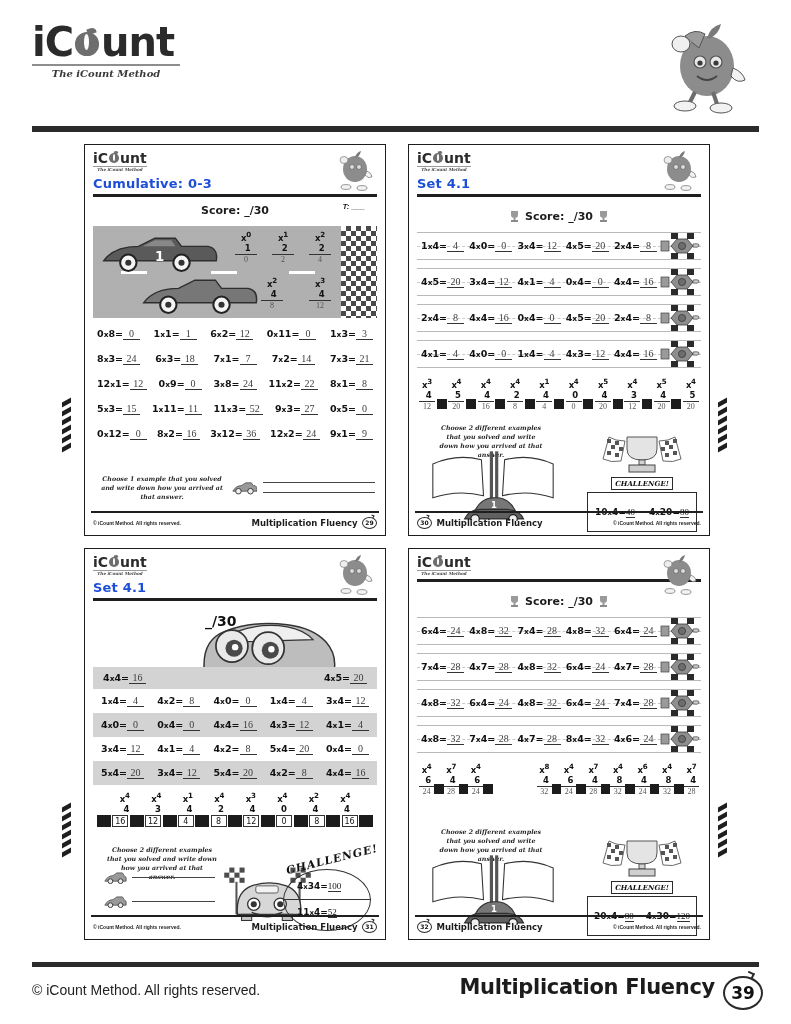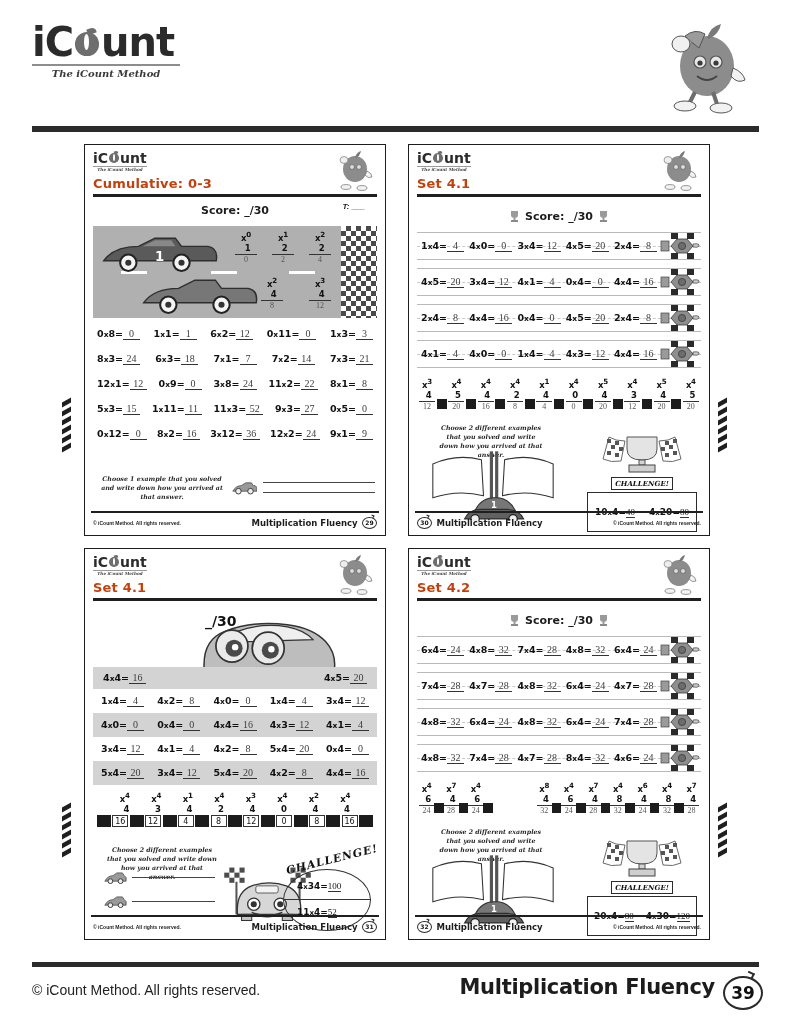--- a/index.html
+++ b/index.html
@@ -56,21 +56,21 @@
   .card-inner { position:absolute; left:0; top:0; right:0; bottom:0; padding:6px 8px; }
   .ws-logo { font-size:14px; font-weight:700; color:#2b2b2b; font-family:"DejaVu Sans", sans-serif;
              display:flex; align-items:baseline; line-height:1; }
   .ws-logo .logo-apple { width:10px; height:11px; }
   .ws-logo .logo-apple .body { left:0; top:1px; width:10px; height:10px; }
   .ws-logo .logo-apple .leaf { left:5px; top:-1px; width:4px; height:3px; }
   .ws-logo .logo-apple .notch { left:4px; top:2px; width:2px; height:7px; }
   .ws-logo-rule { width:54px; height:1px; background:#9a9a9a; margin-top:1px;}
   .ws-logo-tag { width:54px; text-align:center; font-size:4.2px; font-weight:700; font-style:italic;
                  color:#444; font-family:"DejaVu Serif", serif; }
-  .ws-title { font-size:13px; font-weight:700; color:#c2410c; margin-top:4px;
+  .ws-title { font-size:13px; font-weight:700; color:#1d4ed8; margin-top:4px;
               font-family:"DejaVu Sans", sans-serif; letter-spacing:.2px;}
   .ws-titlerule { height:3px; background:#1f1f1f; margin-top:3px; }
   .ws-mascot { position:absolute; right:10px; top:6px; width:42px; height:40px; }
 
   .score-line { text-align:center; font-size:11px; font-weight:700; margin-top:9px;
                 font-family:"DejaVu Sans", sans-serif; color:#1c1c1c;}
   .score-line .tr { display:inline-block; width:13px; height:14px; vertical-align:-3px; }
   .t-blank { position:absolute; right:12px; font-size:8px; font-style:italic; font-weight:700;
              color:#1c1c1c; }
 
@@ -826,21 +826,20 @@
       <span>iC</span>
         <span class="logo-apple">
         <span class="body"></span>
           <span class="leaf"></span>
           <span class="notch"></span>
         </span>
         <span>unt</span>
     </div>
     <div class="ws-logo-rule"></div>
     <div class="ws-logo-tag">The iCount Method</div>
-    <div class="ws-title">Set 4.2</div>
     <div class="ws-titlerule"></div>
 
     <svg class="ws-mascot" viewBox="0 0 42 40">
       <ellipse cx="22" cy="18" rx="12" ry="13" fill="#8c8c8c"></ellipse>
       <path d="M22 6 q2 -5 6 -6 q-1 5 -5 7z" fill="#7a7a7a"></path>
       <ellipse cx="11" cy="9" rx="4" ry="3.5" fill="#eee" stroke="#666" stroke-width=".6"></ellipse>
       <circle cx="19" cy="16" r="2.4" fill="#ddd" stroke="#555" stroke-width=".6"></circle>
       <circle cx="26" cy="16" r="2.4" fill="#ddd" stroke="#555" stroke-width=".6"></circle>
       <ellipse cx="13" cy="36" rx="5" ry="2.4" fill="#f2f2f2" stroke="#555" stroke-width=".6"></ellipse>
       <ellipse cx="29" cy="37" rx="5" ry="2.4" fill="#f2f2f2" stroke="#555" stroke-width=".6"></ellipse>

